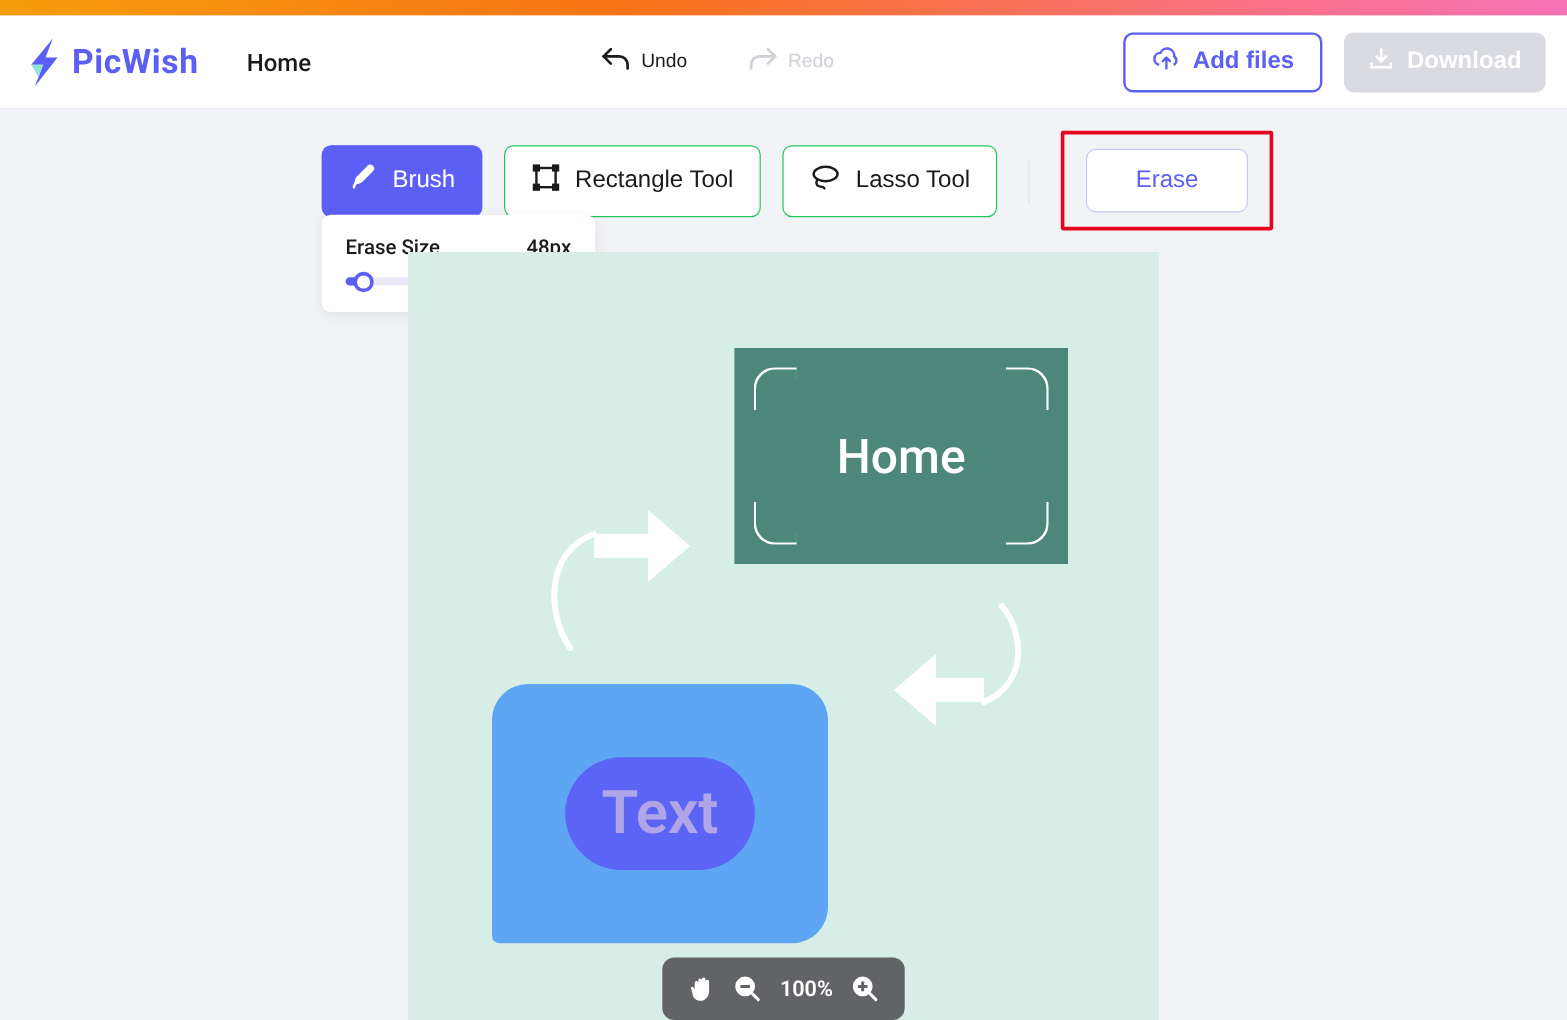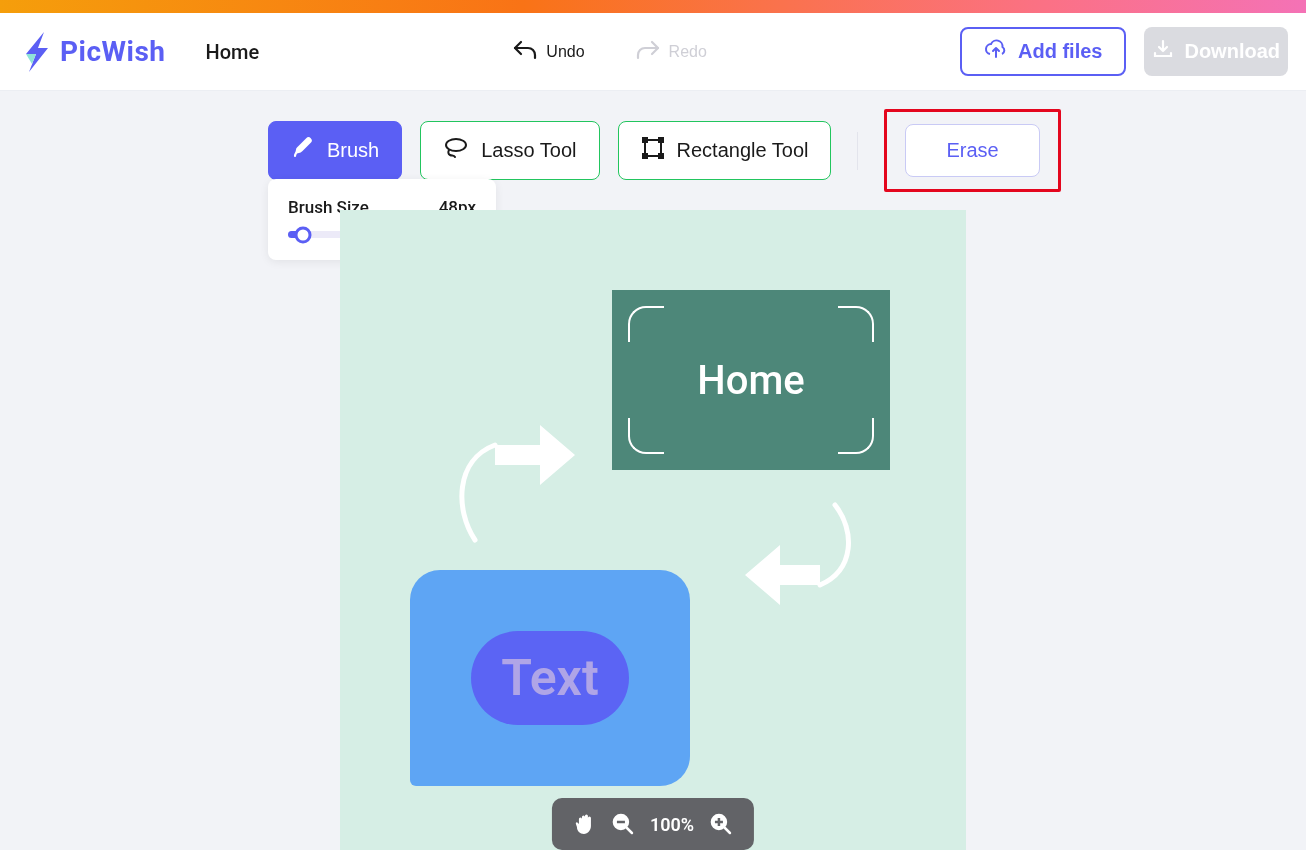--- a/index.html
+++ b/index.html
@@ -73,21 +73,21 @@
     display: flex;
     align-items: center;
     gap: 10px;
     cursor: pointer;
   }
   .download-btn {
     background: #dadbe0;
     color: #fff;
     font-size: 20px;
     font-weight: 600;
-    padding: 10px 8px;
+    padding: 10px 20px;
     border: none;
     border-radius: 8px;
     display: flex;
     align-items: center;
     gap: 10px;
     cursor: default;
   }
 
   .toolbar {
     display:flex;
@@ -329,50 +329,50 @@
     <span>
       <svg width="24" height="24" viewBox="0 0 24 24" fill="none" stroke="#fff" stroke-width="2.2">
         <path d="M4 20c0-2 1.5-4 4-4 1.5 0 2-1 3-2l8-8a2 2 0 0 0-3-3l-8 8c-1 1-2 1.5-2 3 0 2.5-2 4-2 6z" stroke-linecap="round" stroke-linejoin="round" fill="#fff"></path>
       </svg>
     </span>
     <span>Brush</span>
   </button>
 
   <button class="tool-btn">
     <span>
-      <svg width="26" height="24" viewBox="0 0 26 24" fill="none" stroke="#1a1a1a" stroke-width="2">
-        <ellipse cx="13" cy="9" rx="10" ry="6"></ellipse>
-        <path d="M6 14c-1 2-1 4 1 5 2 1 4 0 5 2" stroke-linecap="round"></path>
-      </svg>
-    </span>
-    <span>Lasso Tool</span>
-  </button>
-
-  <button class="tool-btn">
-    <span>
       <svg width="24" height="24" viewBox="0 0 24 24" fill="none" stroke="#1a1a1a" stroke-width="2">
         <rect x="4" y="4" width="16" height="16"></rect>
         <rect x="2" y="2" width="4" height="4" fill="#1a1a1a"></rect>
         <rect x="18" y="2" width="4" height="4" fill="#1a1a1a"></rect>
         <rect x="2" y="18" width="4" height="4" fill="#1a1a1a"></rect>
         <rect x="18" y="18" width="4" height="4" fill="#1a1a1a"></rect>
       </svg>
     </span>
     <span>Rectangle Tool</span>
   </button>
 
+  <button class="tool-btn">
+    <span>
+      <svg width="26" height="24" viewBox="0 0 26 24" fill="none" stroke="#1a1a1a" stroke-width="2">
+        <ellipse cx="13" cy="9" rx="10" ry="6"></ellipse>
+        <path d="M6 14c-1 2-1 4 1 5 2 1 4 0 5 2" stroke-linecap="round"></path>
+      </svg>
+    </span>
+    <span>Lasso Tool</span>
+  </button>
+
   <div class="tool-divider"></div>
 
   <div class="erase-wrapper">
     <button class="erase-btn">Erase</button>
   </div>
 
   <div class="brush-panel">
     <div class="brush-row">
-      <span>Brush Size</span>
+      <span>Erase Size</span>
       <span>48px</span>
     </div>
     <div class="slider-track">
       <div class="slider-fill"></div>
       <div class="slider-thumb"></div>
     </div>
   </div>
 </div>
 
 <div class="workspace">

